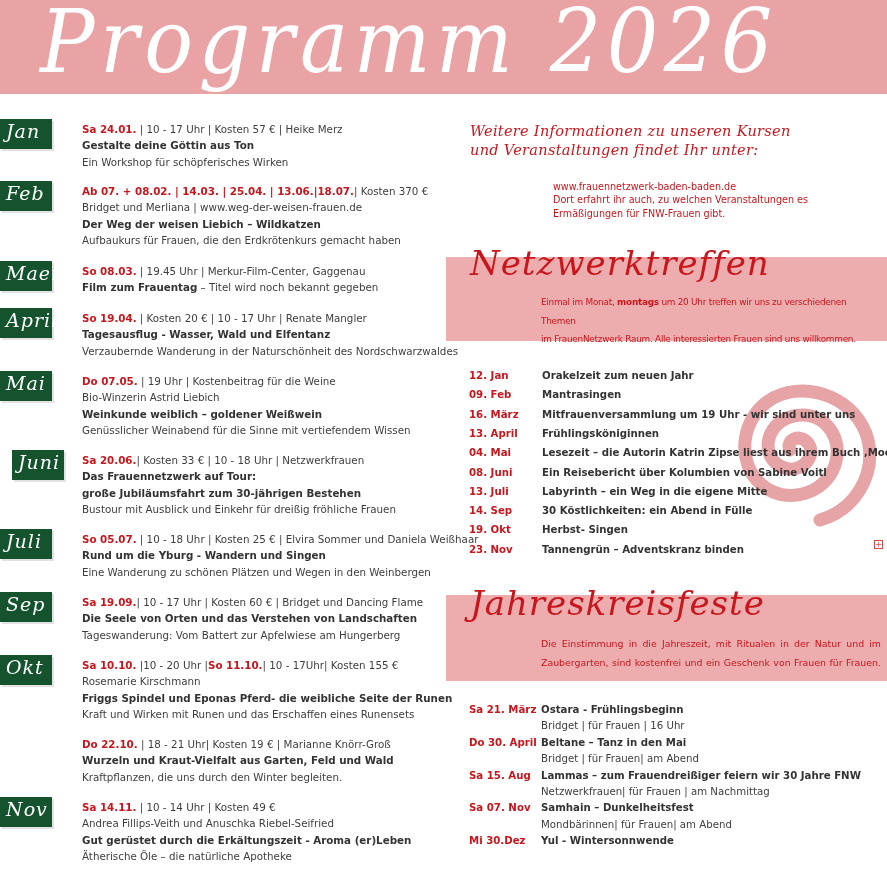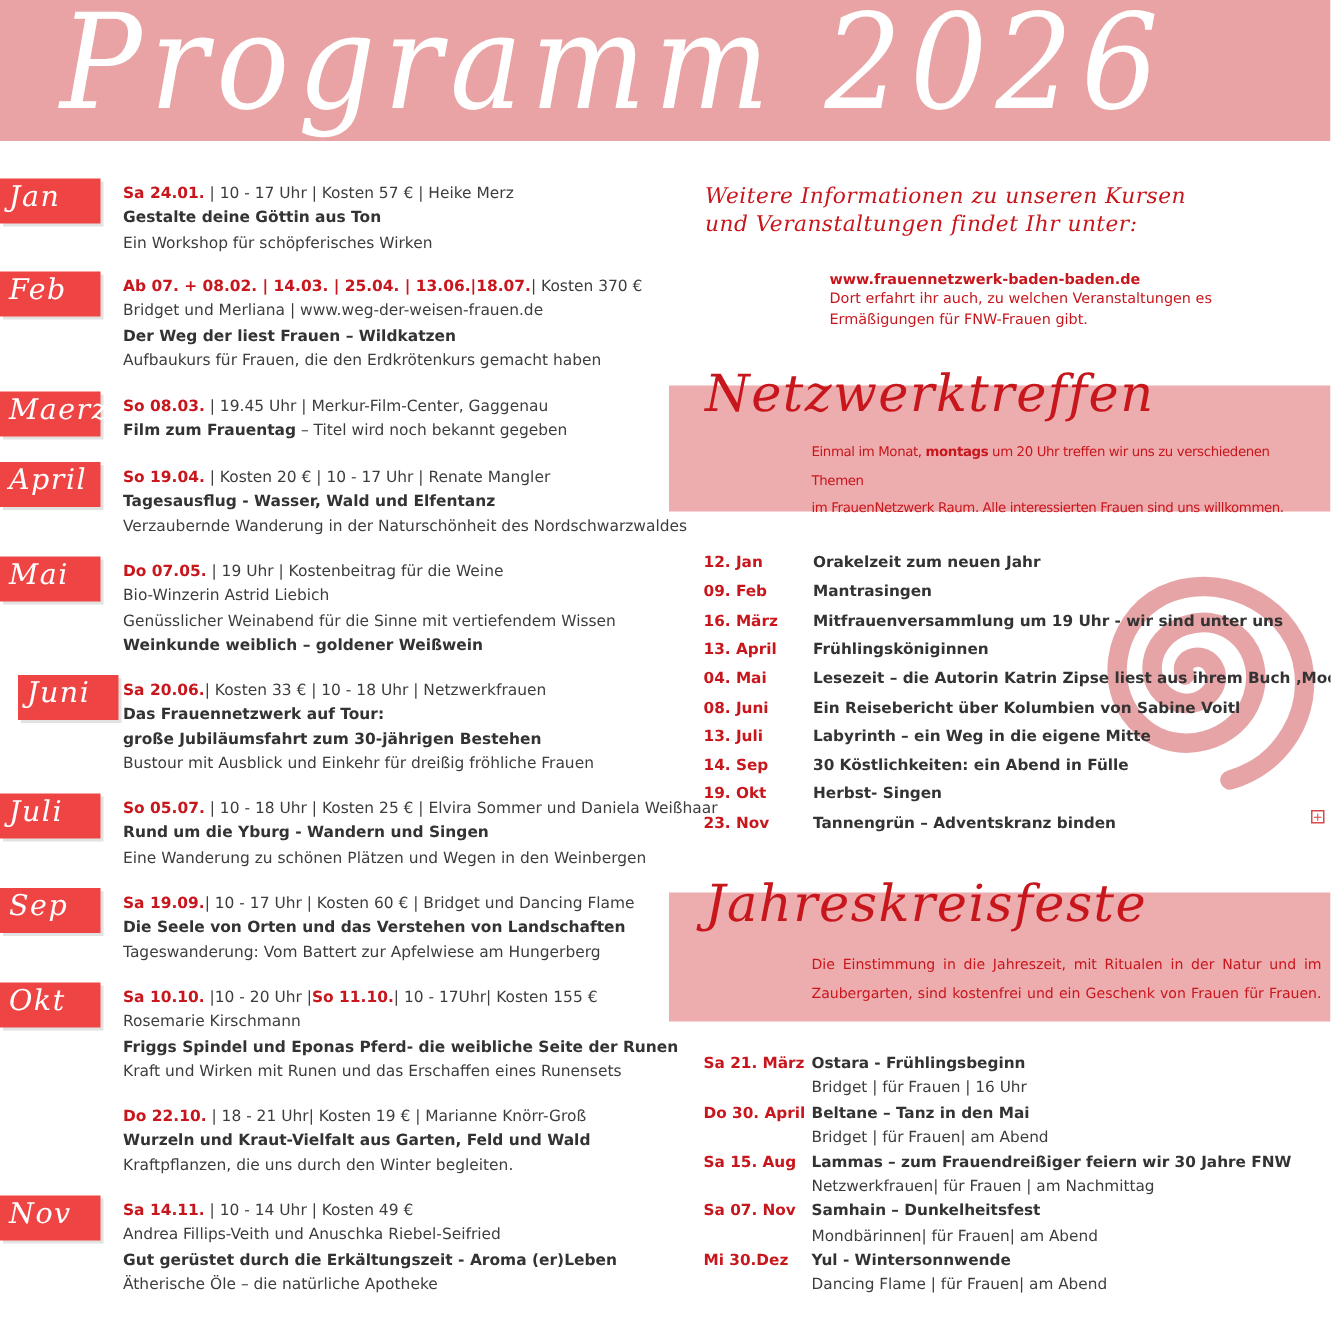--- a/index.html
+++ b/index.html
@@ -16,22 +16,22 @@
       font-size: 88px; letter-spacing: 6px; color: #ffffff;
       font-weight: normal; transform: scaleX(0.92); transform-origin: left top;
       white-space: nowrap; line-height: 1.1;
     }
 
     
     .event {
       position: absolute; left: 0; width: 440px;
     }
     .month-tag {
-      position: absolute; left: 0; width: 67px; height: 30px;
-      background: #ef4444; box-shadow: 2px 2px 0 #e2e2e2;
+      position: absolute; left: 0; width: 52px; height: 30px;
+      background: #14532d; box-shadow: 2px 2px 0 #e2e2e2;
     }
     .month-tag span {
       position: absolute; left: 6px; top: 1px;
       font-family: "DejaVu Serif", serif; font-style: italic;
       color: #ffffff; font-size: 19px; letter-spacing: 1px;
       white-space: nowrap;
     }
     .ev-body { position: absolute; left: 82px; top: 0; width: 360px; }
     .line { font-size: 10.3px; line-height: 16.4px; white-space: nowrap; color: #3d3d3d; }
     .red { color: #c8161d; font-weight: bold; }
@@ -40,21 +40,21 @@
     
     .info-script {
       position: absolute; left: 470px; top: 122px; width: 400px;
       font-family: "DejaVu Serif", serif; font-style: italic;
       font-size: 14.5px; color: #c8161d; line-height: 19px; letter-spacing: 0.3px;
     }
     .info-text {
       position: absolute; left: 553px; top: 180px;
       font-size: 9.6px; color: #c8161d; line-height: 13.3px;
     }
-    .info-text .url { font-weight: bold; }
+    .info-text .url { font-weight: normal; }
 
     .pink-box {
       position: absolute; left: 446px; width: 441px; background: #edacad;
     }
     .box-script {
       position: absolute; left: 470px;
       font-family: "DejaVu Serif", serif; font-style: italic;
       font-size: 34px; color: #c8161d; letter-spacing: 1px; white-space: nowrap;
     }
     .box-text {
@@ -99,21 +99,21 @@
         <div class="line"><span>Ein Workshop für schöpferisches Wirken</span></div>
       </div>
     </div>
     <div class="event" style="top: 183px;">
       <div class="month-tag" style="top: -2px;">
         <span>Feb</span>
       </div>
       <div class="ev-body">
         <div class="line"><span class="red">Ab 07. + 08.02. | 14.03. | 25.04. | 13.06.|18.07.</span><span>| Kosten 370 €</span></div>
         <div class="line"><span>Bridget und Merliana | www.weg-der-weisen-frauen.de</span></div>
-        <div class="line"><span class="title">Der Weg der liest Frauen – Wildkatzen</span></div>
+        <div class="line"><span class="title">Der Weg der weisen Liebich – Wildkatzen</span></div>
         <div class="line"><span>Aufbaukurs für Frauen, die den Erdkrötenkurs gemacht haben</span></div>
       </div>
     </div>
     <div class="event" style="top: 263px;">
       <div class="month-tag" style="top: -2px;">
         <span>Maerz</span>
       </div>
       <div class="ev-body">
         <div class="line"><span class="red">So 08.03.</span><span> | 19.45 Uhr | Merkur-Film-Center, Gaggenau</span></div>
         <div class="line"><span class="title">Film zum Frauentag</span><span> – Titel wird noch bekannt gegeben</span></div>
@@ -129,22 +129,22 @@
         <div class="line"><span>Verzaubernde Wanderung in der Naturschönheit des Nordschwarzwaldes</span></div>
       </div>
     </div>
     <div class="event" style="top: 373px;">
       <div class="month-tag" style="top: -2px;">
         <span>Mai</span>
       </div>
       <div class="ev-body">
         <div class="line"><span class="red">Do 07.05.</span><span> | 19 Uhr | Kostenbeitrag für die Weine</span></div>
         <div class="line"><span>Bio-Winzerin Astrid Liebich</span></div>
+        <div class="line"><span class="title">Weinkunde weiblich – goldener Weißwein</span></div>
         <div class="line"><span>Genüsslicher Weinabend für die Sinne mit vertiefendem Wissen</span></div>
-        <div class="line"><span class="title">Weinkunde weiblich – goldener Weißwein</span></div>
       </div>
     </div>
     <div class="event" style="top: 452px;">
       <div class="month-tag" style="top: -2px; margin-left: 12px;">
         <span>Juni</span>
       </div>
       <div class="ev-body">
         <div class="line"><span class="red">Sa 20.06.</span><span>| Kosten 33 € | 10 - 18 Uhr | Netzwerkfrauen</span></div>
         <div class="line"><span class="title">Das Frauennetzwerk auf Tour:</span></div>
         <div class="line"><span class="title">große Jubiläumsfahrt zum 30-jährigen Bestehen</span></div>
@@ -300,16 +300,15 @@
       <span class="jk-date">Sa 07. Nov</span>
       <div class="jk-body">
         <div class="jk-title">Samhain – Dunkelheitsfest</div>
         <div class="jk-sub">Mondbärinnen| für Frauen| am Abend</div>
       </div>
     </div>
     <div class="jk-row" style="top: 833.2px;">
       <span class="jk-date">Mi 30.Dez</span>
       <div class="jk-body">
         <div class="jk-title">Yul - Wintersonnwende</div>
-        <div class="jk-sub">Dancing Flame | für Frauen| am Abend</div>
       </div>
     </div>
   </div>
 
 </body></html>

